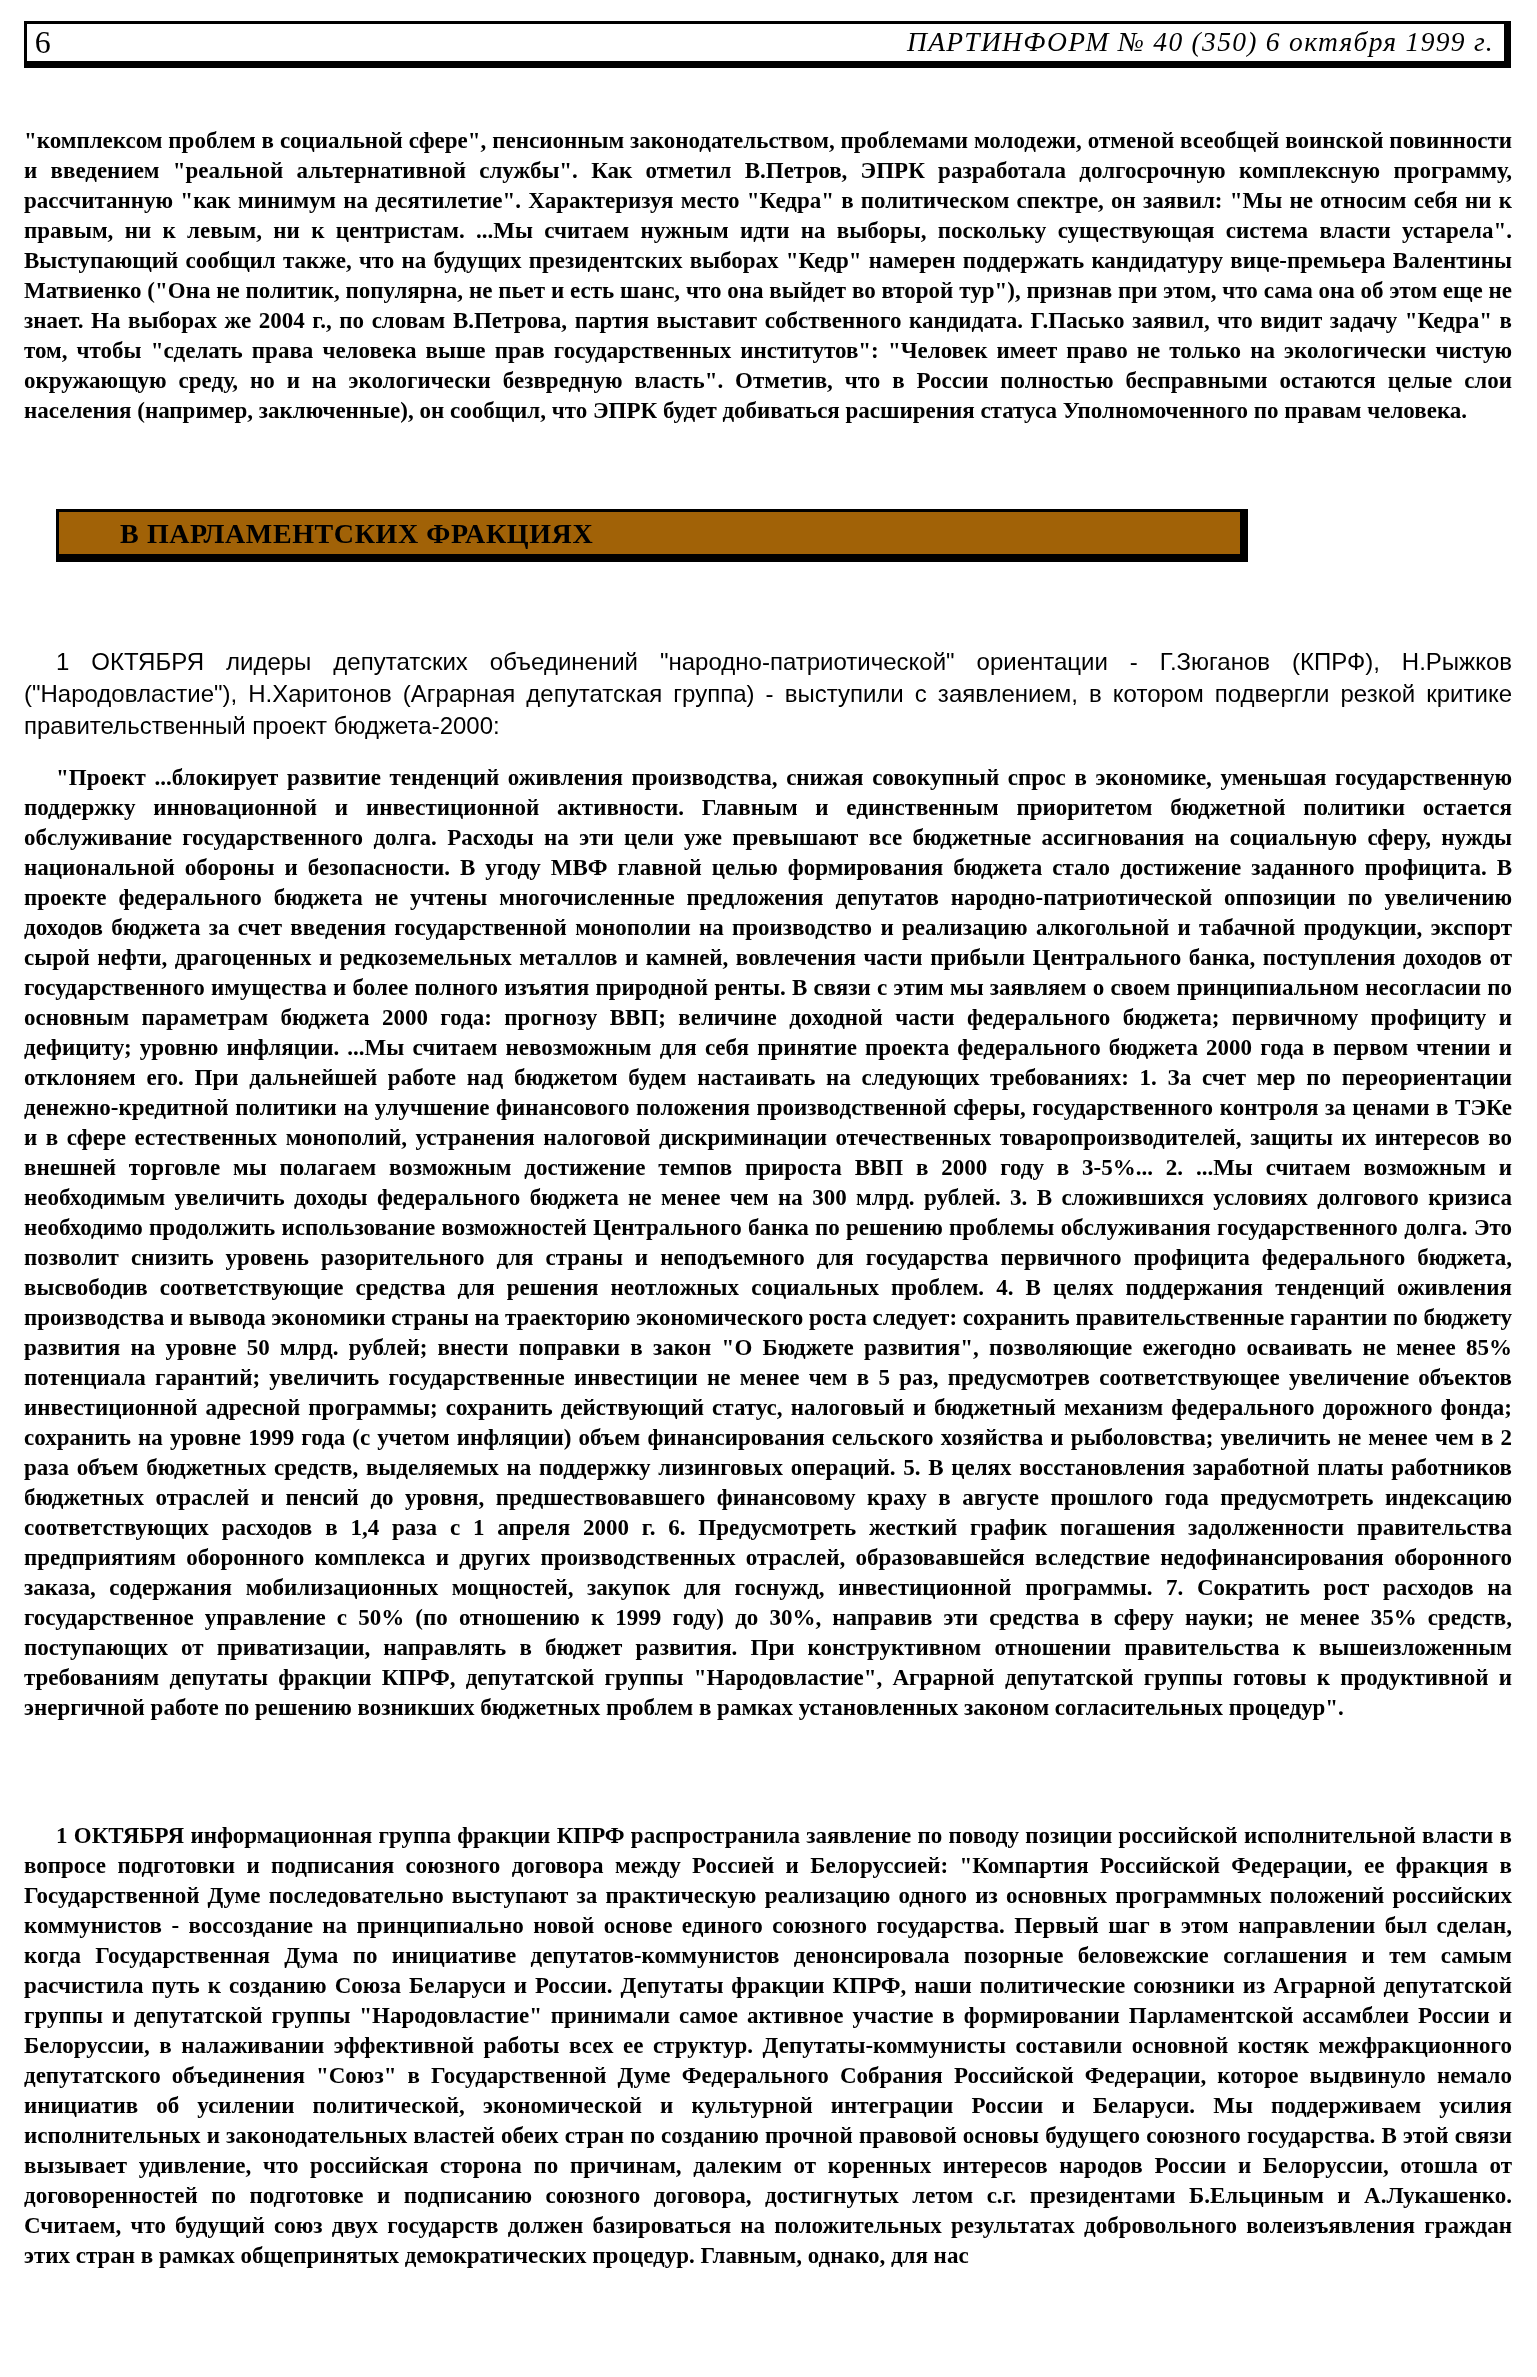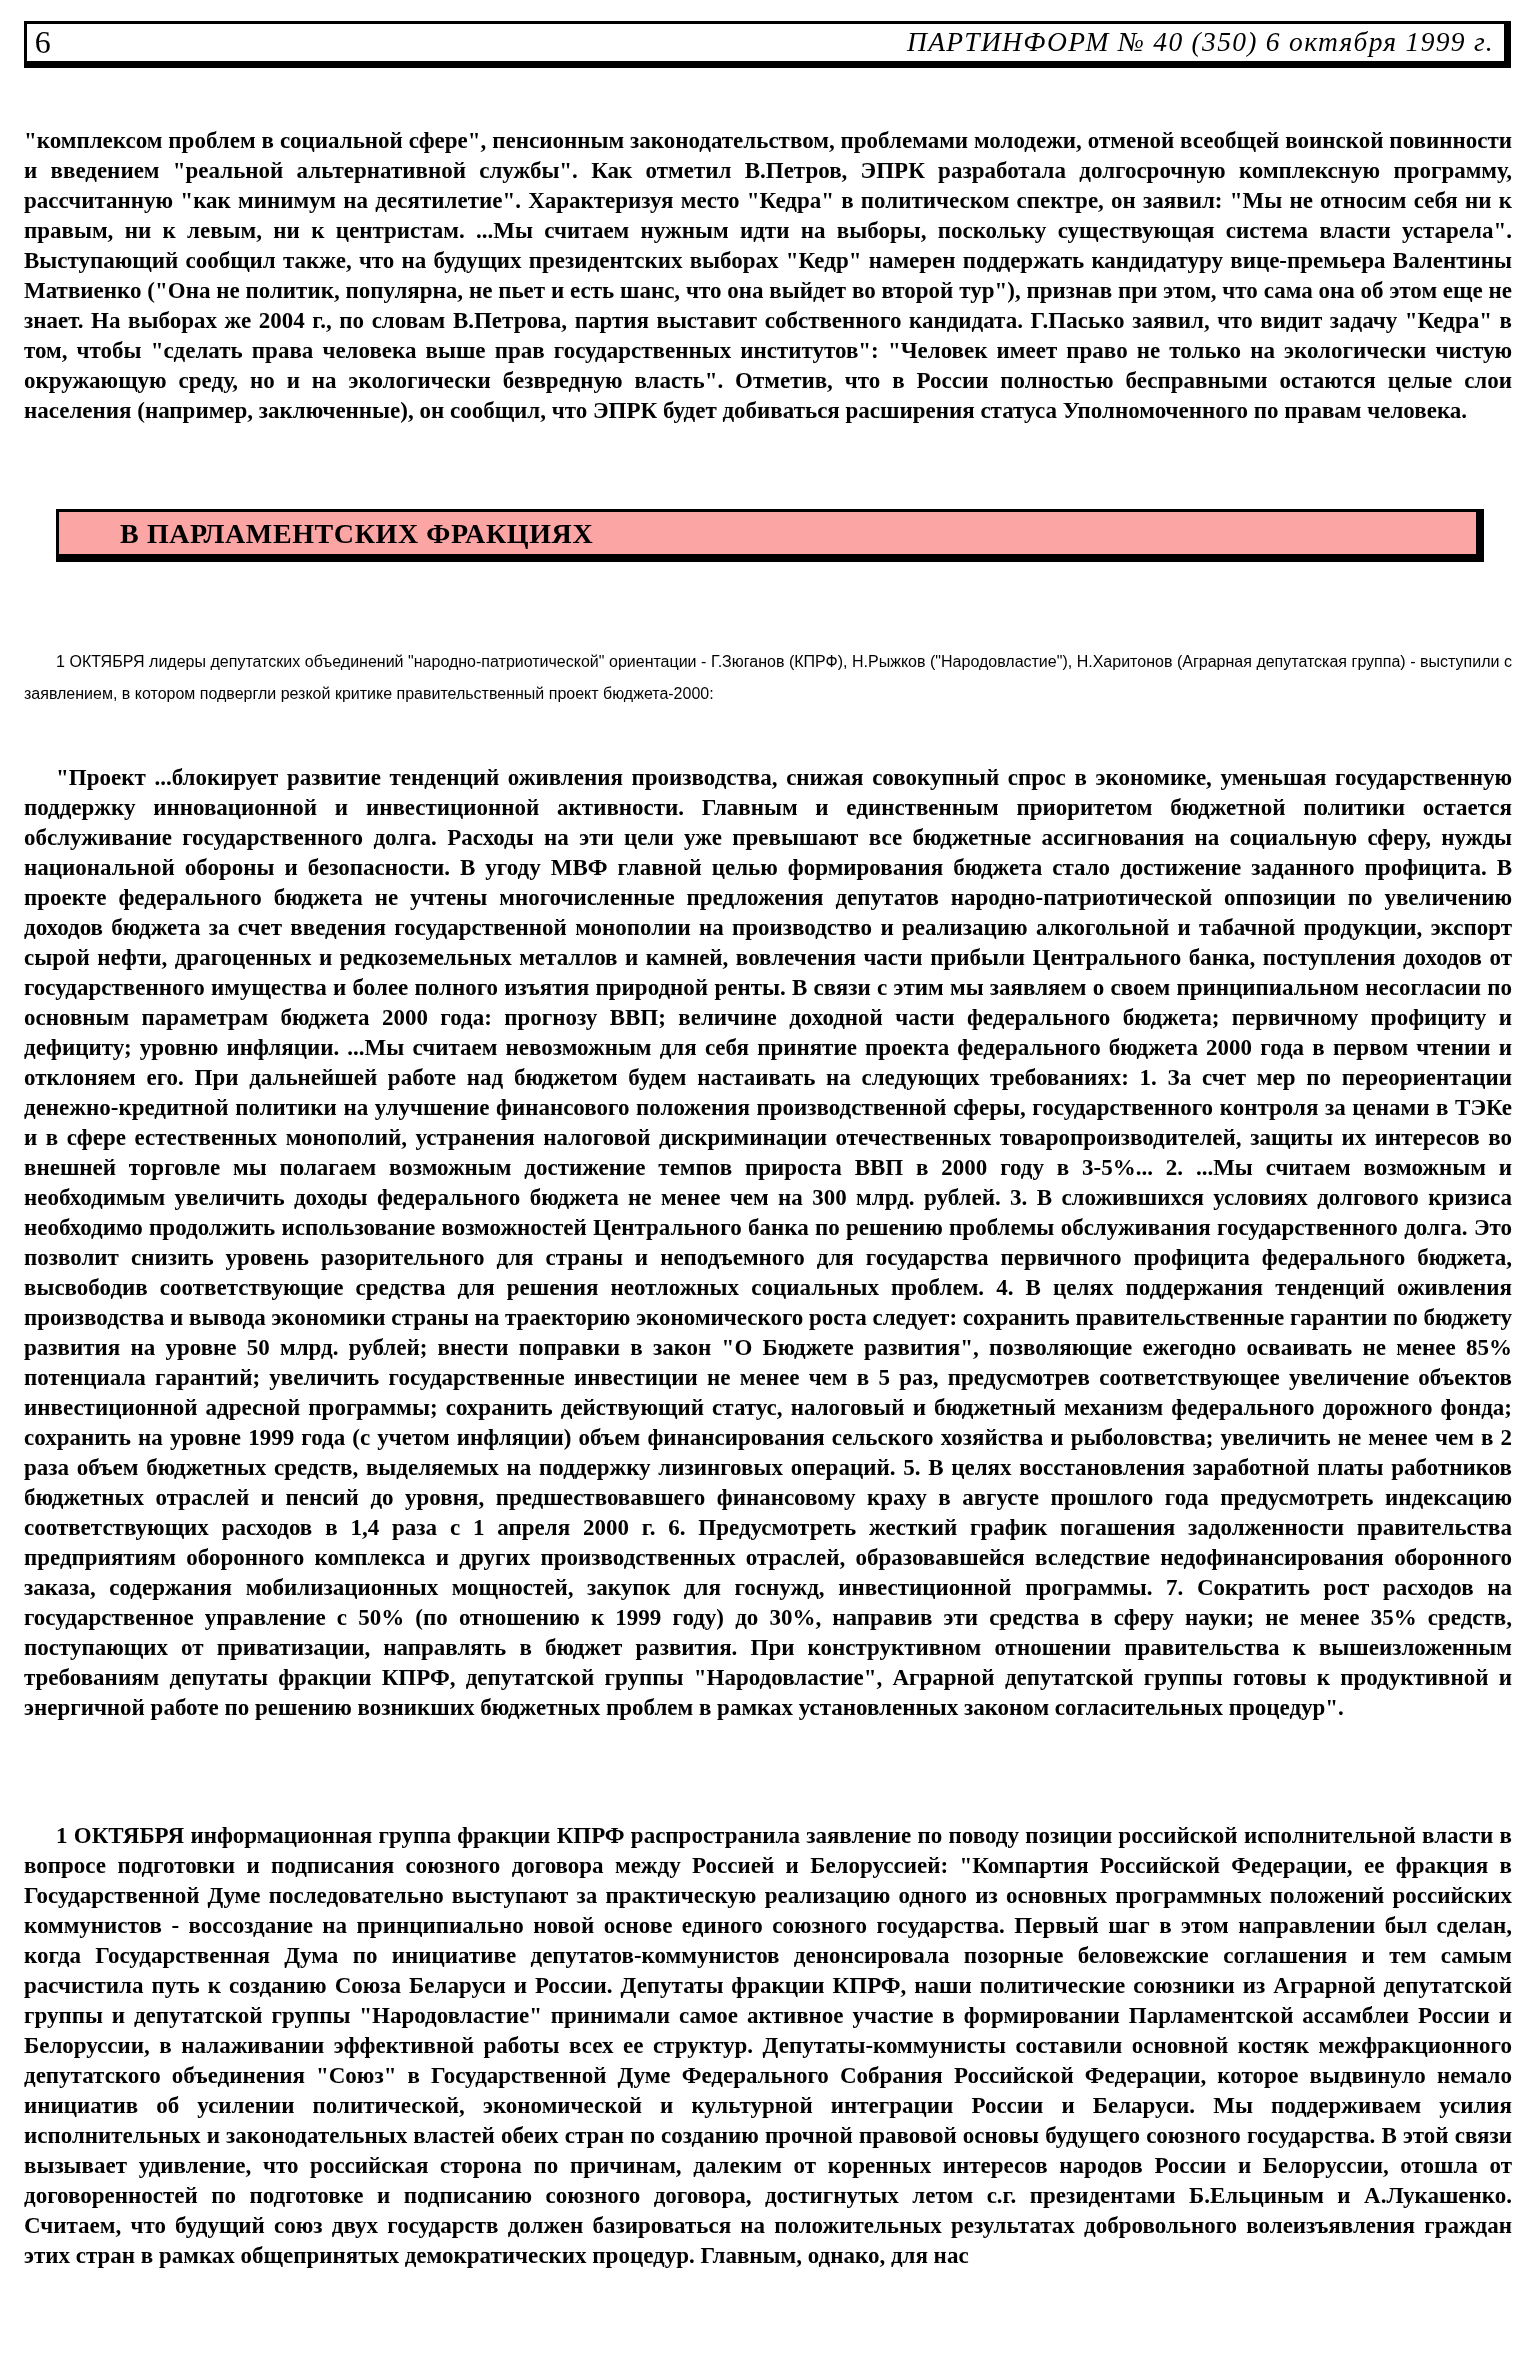--- a/index.html
+++ b/index.html
@@ -57,44 +57,44 @@
   }
   .lead-par {
     top: 126px;
     text-indent: 0;
   }
   
   .section-bar {
     position: absolute;
     top: 509px;
     left: 56px;
-    width: 1428px;
+    width: 1192px;
     box-sizing: border-box;
-    background: #fca5a5;
+    background: #a16207;
     border: 3.2px solid #000;
     border-right-width: 8.3px;
     border-bottom-width: 8.3px;
     padding: 5.8px 6.4px 4.5px 61px;
   }
   .section-bar span {
     font: bold 28px/1.15 "Liberation Serif", serif;
     letter-spacing: 0.6px;
   }
   
   .headline {
     top: 576px;
     font: bold 26px/32px "Liberation Sans", sans-serif;
     text-indent: 32px;
     text-align: left;
   }
   .intro-par {
     top: 646px;
     font-family: "Liberation Sans", sans-serif;
     font-weight: normal;
-    font-size: 16px;
+    font-size: 24px;
     line-height: 32px;
     text-align: justify;
     text-indent: 32px;
   }
   .statement-par {
     top: 763px;
     text-indent: 32px;
   }
   .second-par {
     top: 1805px;

